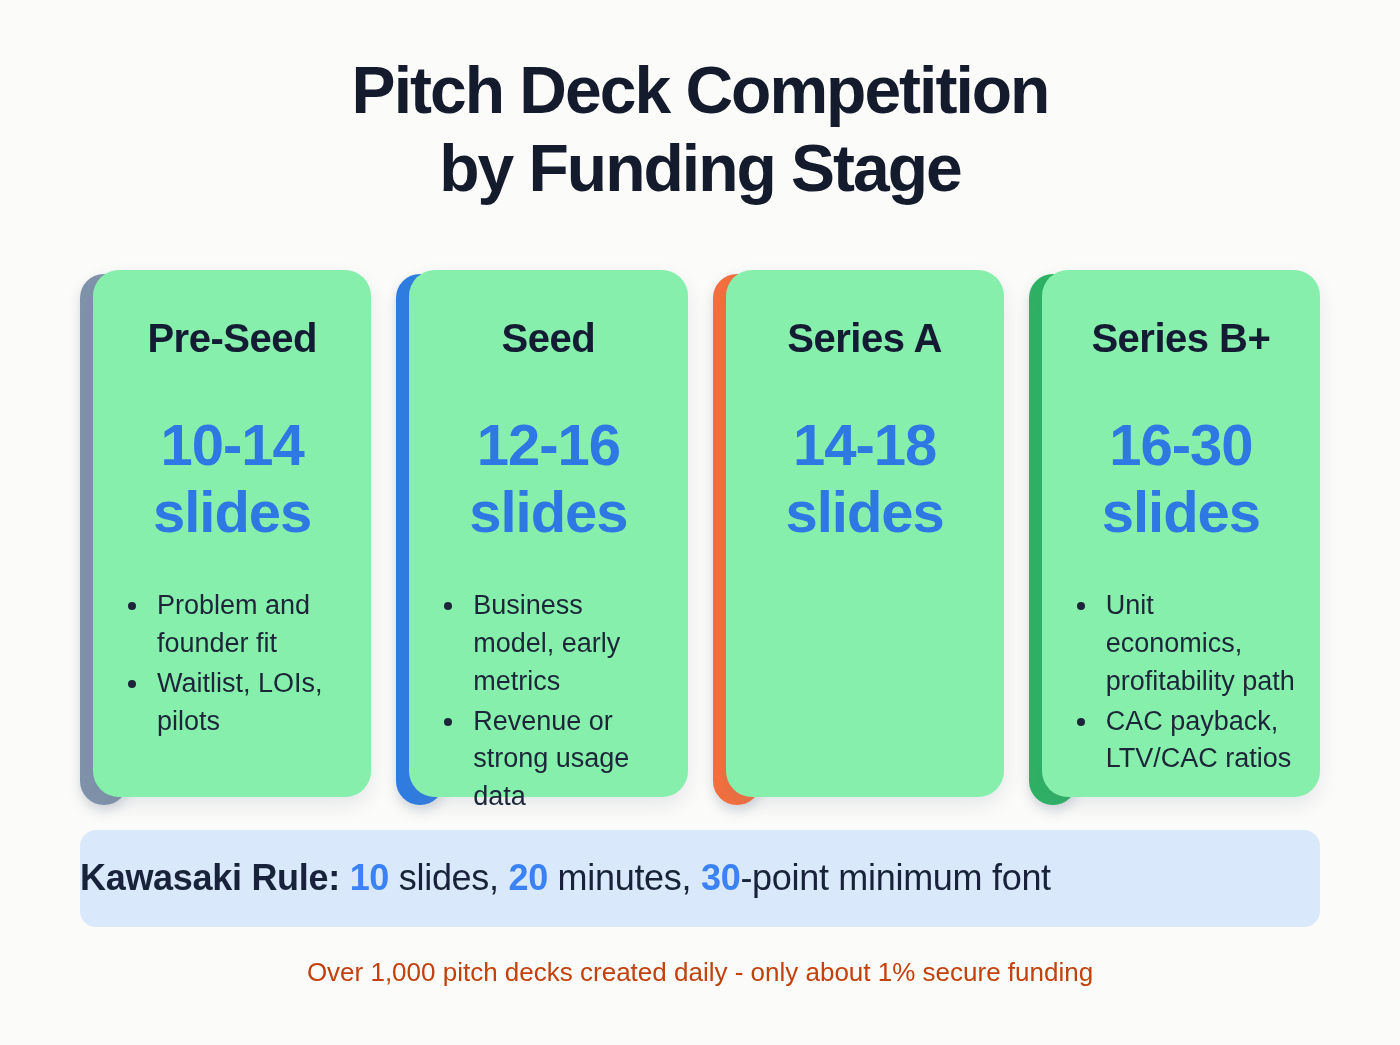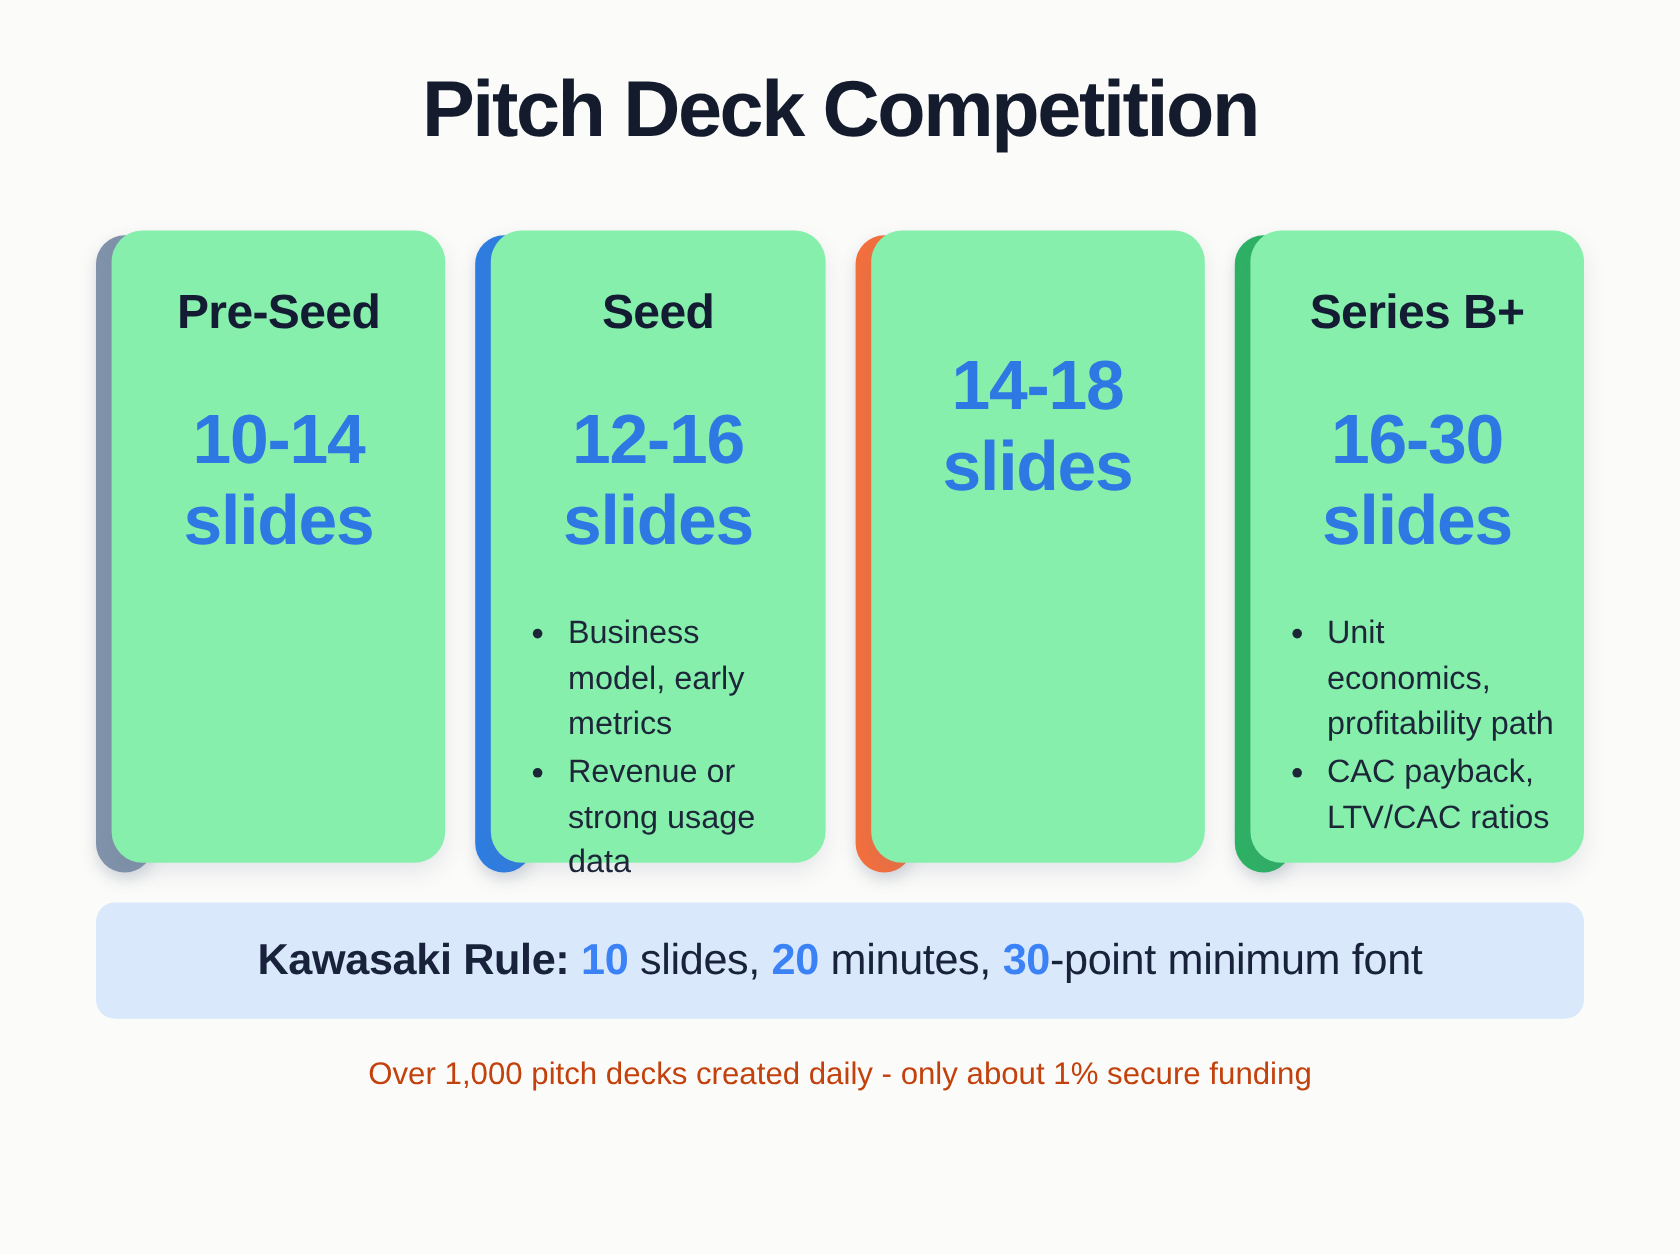--- a/index.html
+++ b/index.html
@@ -72,53 +72,58 @@
     line-height: 1.4;
   }
   .bullets li { padding-left: 6px; margin-bottom: 2px; }
   .banner {
     margin-top: 33px;
     height: 97px;
     background: #d9e8fb;
     border-radius: 16px;
     display: flex;
     align-items: center;
-    justify-content: center;
+    justify-content: flex-start;
     font-size: 36px;
     color: #18223a;
     letter-spacing: -0.3px;
   }
   .banner .b  { font-weight: 700; }
   .banner .num { font-weight: 700; color: #3b82f6; }
   .footer {
     margin-top: 30px;
     text-align: center;
     font-size: 26px;
     color: #c2410c;
   }
 </style>
 </head>
 <body>
 
 <div class="page">
 
   <h1 class="title">
     <div>Pitch Deck Competition</div>
+    <div>by Funding Stage</div>
   </h1>
 
   <div class="cards">
 
     <section class="card">
       <div class="card-accent" style="background-color: rgb(128, 147, 170);"></div>
       <div class="card-body">
         <h2 class="stage">Pre-Seed</h2>
         <div class="range">
           <div>10-14</div>
           <div>slides</div>
         </div>
+        <ul class="bullets">
+          <li>Problem and founder fit</li>
+          <li>Waitlist, LOIs, pilots</li>
+        </ul>
       </div>
     </section>
 
     <section class="card">
       <div class="card-accent" style="background-color: rgb(46, 125, 226);"></div>
       <div class="card-body">
         <h2 class="stage">Seed</h2>
         <div class="range">
           <div>12-16</div>
           <div>slides</div>
@@ -126,20 +131,21 @@
         <ul class="bullets">
           <li>Business model, early metrics</li>
           <li>Revenue or strong usage data</li>
         </ul>
       </div>
     </section>
 
     <section class="card">
       <div class="card-accent" style="background-color: rgb(244, 111, 61);"></div>
       <div class="card-body">
+        <h2 class="stage">Series A</h2>
         <div class="range">
           <div>14-18</div>
           <div>slides</div>
         </div>
       </div>
     </section>
 
     <section class="card">
       <div class="card-accent" style="background-color: rgb(45, 178, 100);"></div>
       <div class="card-body">

